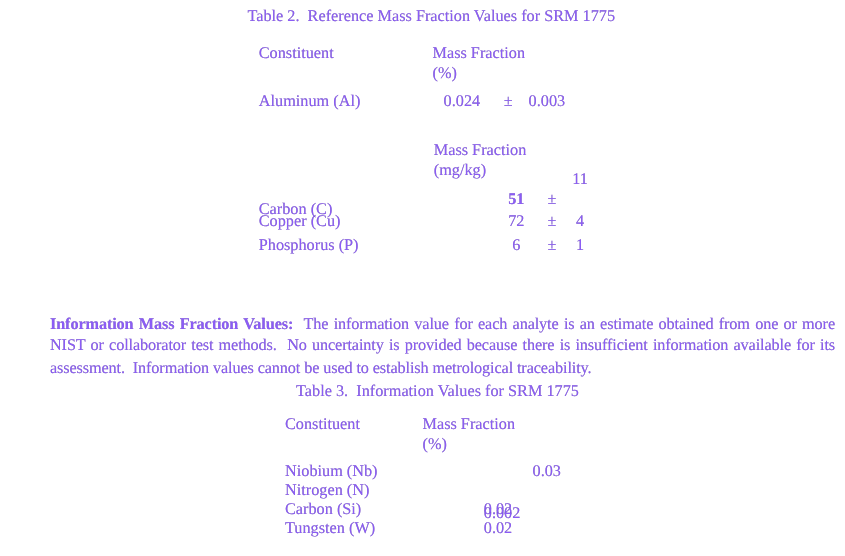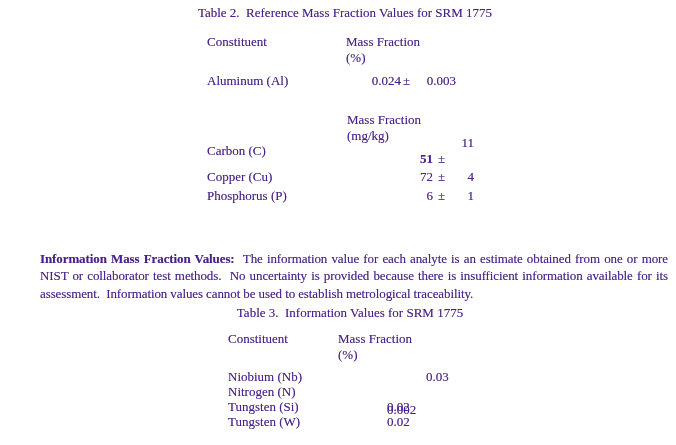--- a/index.html
+++ b/index.html
@@ -2,27 +2,27 @@
 <html><head>
 <meta charset="utf-8">
 <style>
   html,body{margin:0;padding:0;background:#ffffff;}
   .page{
     position:relative;
     width:676px;height:445px;
     background:#ffffff;
     font-family:"Liberation Serif", serif;
     font-size:13px;
-    color:#4c1d95;
+    color:#8b5cf6;
     overflow:hidden;
     text-shadow:0 0 .5px rgba(45,45,45,.45);
   }
   .abs{position:absolute;line-height:13px;white-space:pre;}
   .ctr{text-align:left;}
-  .r{text-align:right;}
+  .r{text-align:center;}
   .title{width:676px;text-align:center;}
   .para{
     position:absolute;left:40px;top:237px;width:628px;
     text-align:justify;line-height:17.4px;
     white-space:pre-wrap;
     letter-spacing:-0.1px;
   }
   .para b{font-weight:bold;}
 </style>
 </head>
@@ -37,21 +37,21 @@
   <span class="abs ctr" style="left:346px;top:51px;width:140px;">(%)</span>
 
   <span class="abs" style="left:207px;top:74px;">Aluminum (Al)</span>
   <span class="abs r" style="left:338px;top:74px;width:63px;">0.024</span>
   <span class="abs ctr" style="left:403px;top:74px;width:17px;">±</span>
   <span class="abs r" style="left:419px;top:74px;width:37px;">0.003</span>
 
   <span class="abs ctr" style="left:347px;top:113px;width:140px;">Mass Fraction</span>
   <span class="abs ctr" style="left:347px;top:129px;width:140px;">(mg/kg)</span>
 
-  <span class="abs" style="left:207px;top:144px;">Carbon (C)</span>
+  <span class="abs" style="left:207px;top:160px;">Carbon (C)</span>
   <span class="abs r" style="left:393px;top:152px;width:40px;font-weight:bold;">51</span>
   <span class="abs ctr" style="left:438px;top:152px;width:16px;">±</span>
   <span class="abs r" style="left:454px;top:136px;width:20px;font-family:Liberation Serif, serif;">11</span>
 
   <span class="abs" style="left:207px;top:170px;">Copper (Cu)</span>
   <span class="abs r" style="left:393px;top:170px;width:40px;">72</span>
   <span class="abs ctr" style="left:438px;top:170px;width:16px;">±</span>
   <span class="abs r" style="left:454px;top:170px;width:20px;">4</span>
 
   <span class="abs" style="left:207px;top:189px;font-family:Liberation Serif, serif;">Phosphorus (P)</span>
@@ -66,19 +66,19 @@
   <span class="abs" style="left:228px;top:332px;">Constituent</span>
   <span class="abs ctr" style="left:338px;top:332px;width:140px;">Mass Fraction</span>
   <span class="abs ctr" style="left:338px;top:348px;width:140px;">(%)</span>
 
   <span class="abs" style="left:228px;top:370px;">Niobium (Nb)</span>
   <span class="abs" style="left:387px;top:370px;margin-left:39px;">0.03</span>
 
   <span class="abs" style="left:228px;top:385px;">Nitrogen (N)</span>
   <span class="abs" style="left:387px;top:403px;text-align:center;">0.002</span>
 
-  <span class="abs" style="left:228px;top:400px;">Tungsten (Si)</span>
+  <span class="abs" style="left:228px;top:400px;">Carbon (Si)</span>
   <span class="abs" style="left:387px;top:400px;">0.02</span>
 
   <span class="abs" style="left:228px;top:415px;">Tungsten (W)</span>
   <span class="abs" style="left:387px;top:415px;">0.02</span>
 
 </div>
 
 </body></html>

